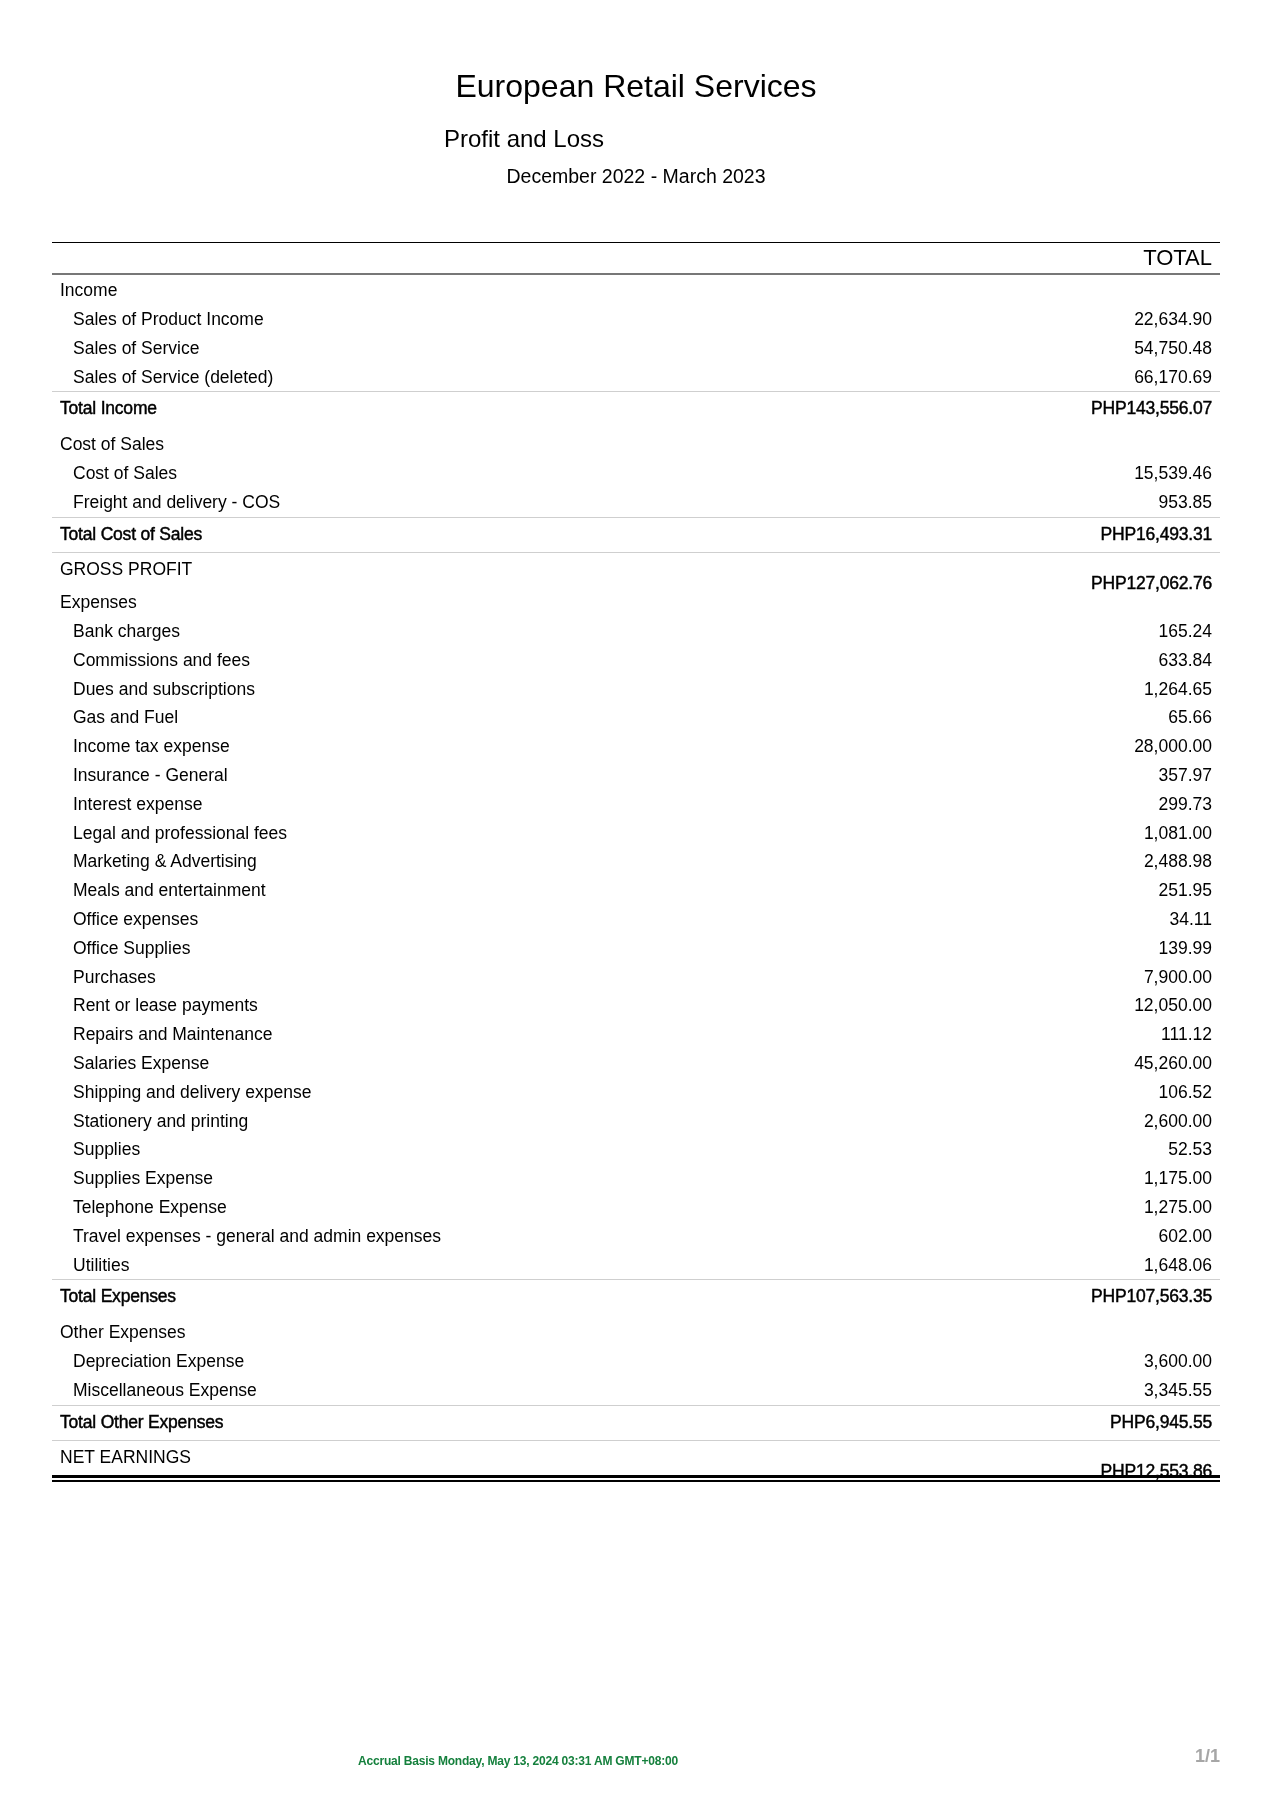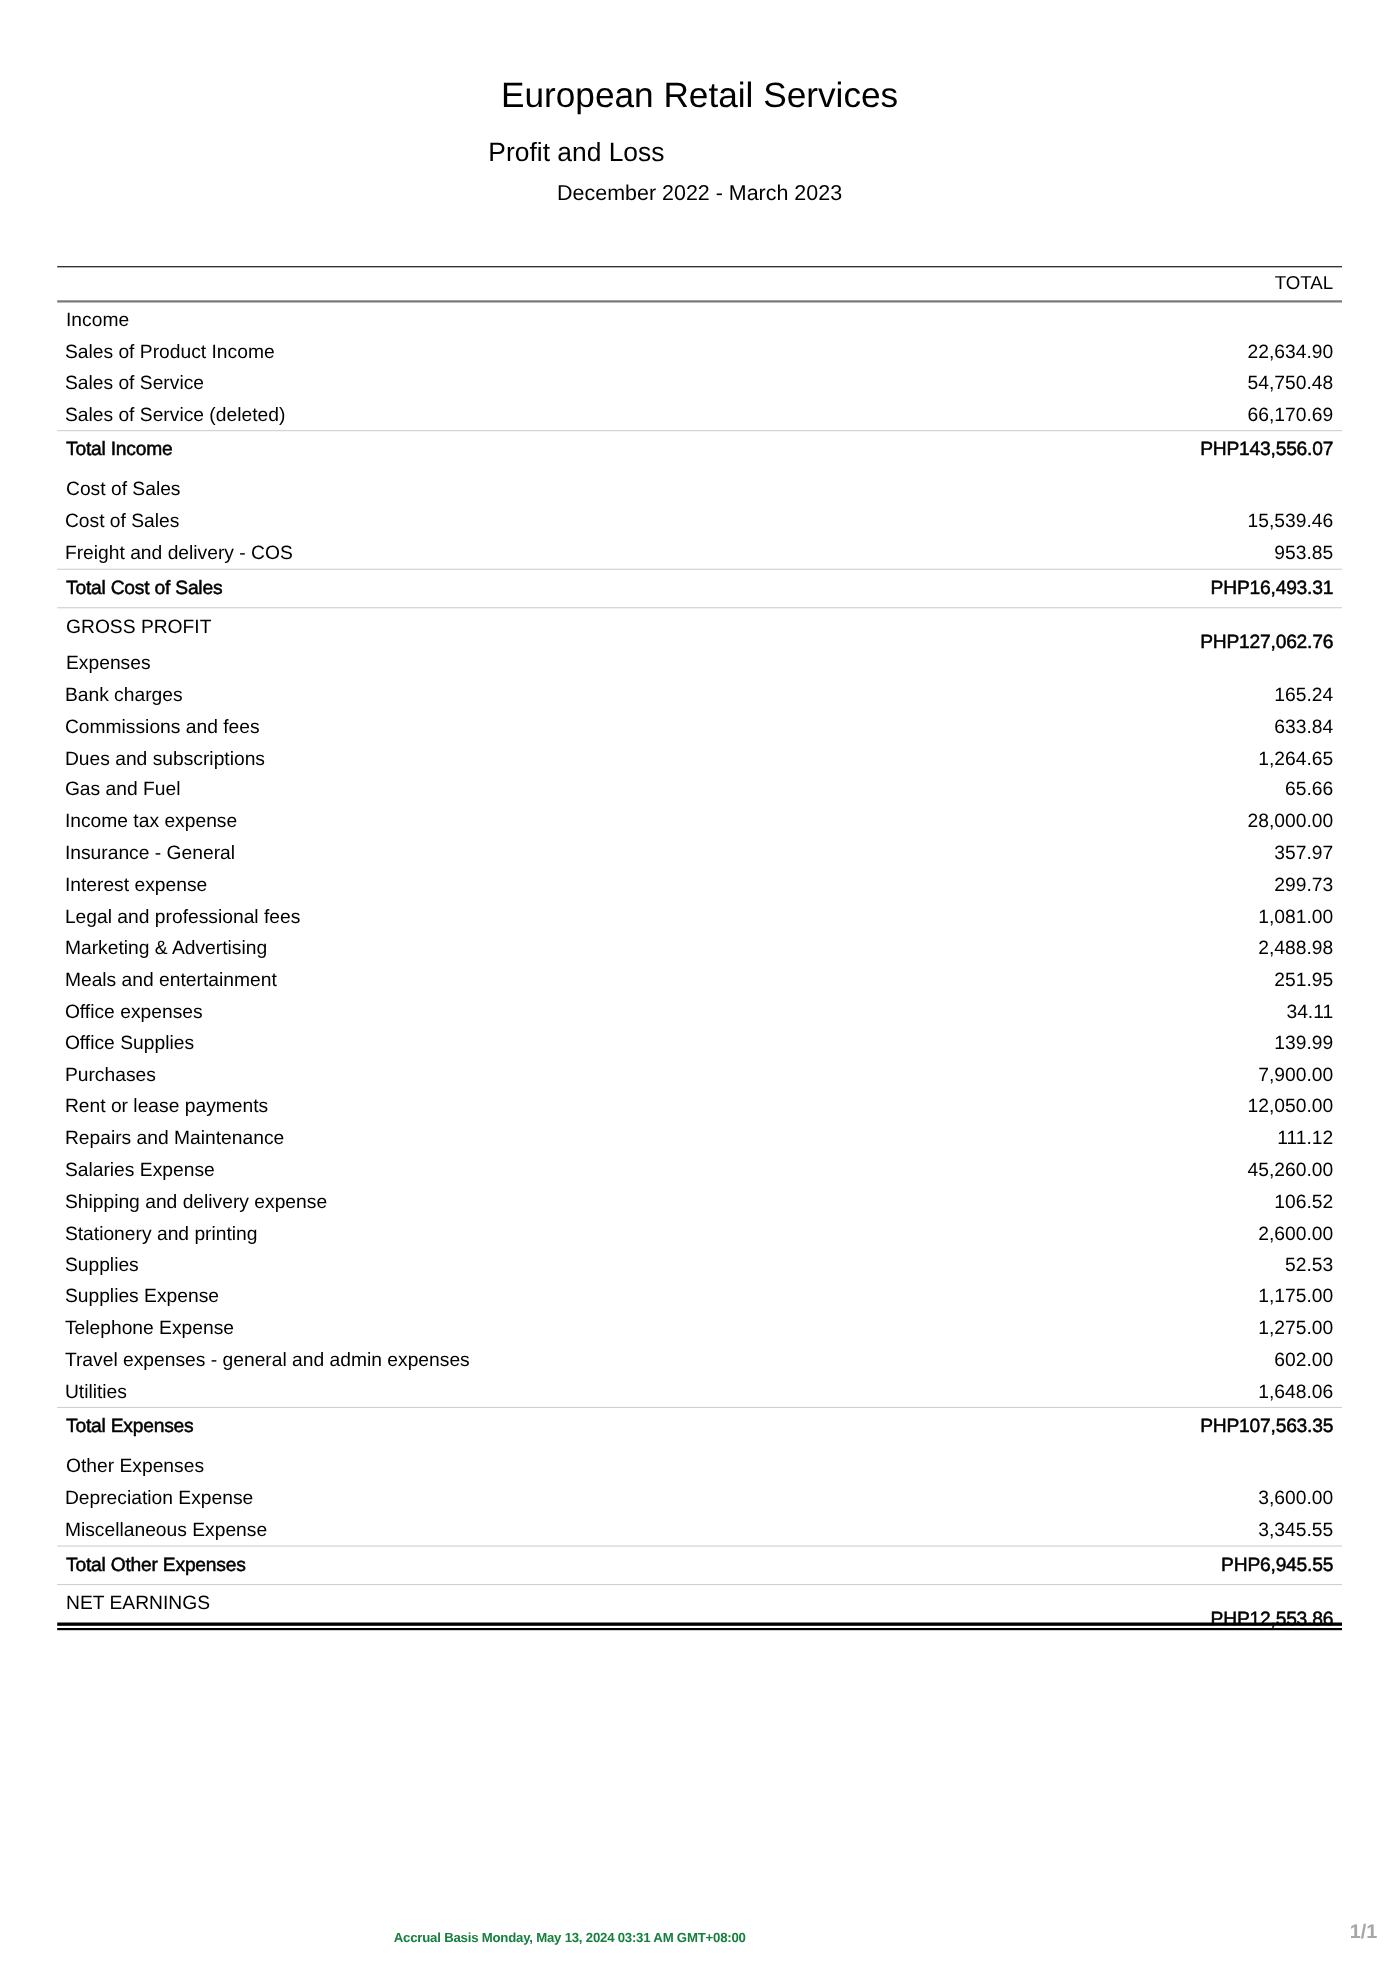--- a/index.html
+++ b/index.html
@@ -7,38 +7,38 @@
     width: 1272px; height: 1799px; position: relative; overflow: hidden;
     font-family: "Liberation Sans", sans-serif; color: #000;
   }
   .header { position: absolute; left: 0; top: 0; width: 1272px; text-align: center; }
   .company { position: absolute; left: 0; width: 1272px; top: 66px; font-size: 32px; line-height: 40px; }
   .report { position: absolute; left: 0; width: 1048px; top: 124px; font-size: 24px; line-height: 30px; }
   .period { position: absolute; left: 0; width: 1272px; top: 164px; font-size: 19.5px; line-height: 24px; }
 
   .table { position: absolute; left: 52px; top: 242px; width: 1168px; }
   .thead { border-top: 1.5px solid #000; border-bottom: 2px solid #777; height: 30px; position: relative; }
-  .thead .col-total { position: absolute; right: 8px; top: 4px; font-size: 17px; line-height: 22px; margin-left: 36px; }
+  .thead .col-total { position: absolute; right: 8px; top: 4px; font-size: 22px; line-height: 22px; margin-left: 36px; }
 
   .row { position: relative; height: 28.8px; font-size: 17.5px; line-height: 28.8px; }
   .row .label { position: absolute; left: 8px; top: 0; white-space: nowrap; }
-  .row.item .label { left: 7px; }
+  .row.item .label { left: 21px; }
   .row .amount { position: absolute; right: 8px; top: 0; white-space: nowrap; }
   .row.section { height: 30px; line-height: 30px; }
   .row.section.after-total { height: 33px; line-height: 37px; }
   .row.total { height: 34px; line-height: 33px; border-top: 1.5px solid #cfcfcf; }
   .row.total .label, .row.total .amount { -webkit-text-stroke: 0.45px #000; letter-spacing: -0.2px; }
   .row.summary { height: 34px; line-height: 33px; border-top: 1.5px solid #cfcfcf; }
   .row.summary .amount { -webkit-text-stroke: 0.45px #000; letter-spacing: -0.2px; margin-top: 14px; }
   .row.net { border-bottom: none; }
   .double-rule { height: 2px; border-top: 3px solid #000; border-bottom: 2px solid #000; height: 2px; margin-top: 0px; }
 
   .footer { position: absolute; left: 0; width: 1272px; top: 1754px; }
   .footer .basis { position: absolute; left: 358px; top: 0; font-size: 12px; font-weight: bold; color: #15803d; white-space: nowrap; letter-spacing: -0.2px; }
-  .footer .page { position: absolute; left: 1195px; top: -8px; font-size: 18px; font-weight: bold; color: #a6a6a6; margin-left: 32px; }
+  .footer .page { position: absolute; left: 1195px; top: -8px; font-size: 18px; font-weight: bold; color: #a6a6a6; }
 </style>
 </head>
 <body>
 
 <div class="header">
   <div class="company">European Retail Services</div>
   <div class="report">Profit and Loss</div>
   <div class="period">December 2022 - March 2023</div>
 </div>
 

